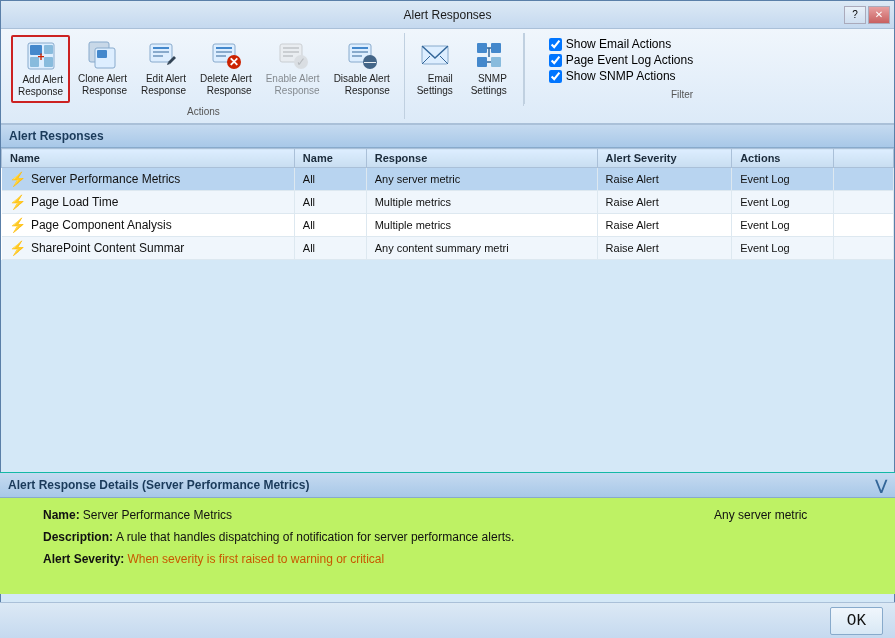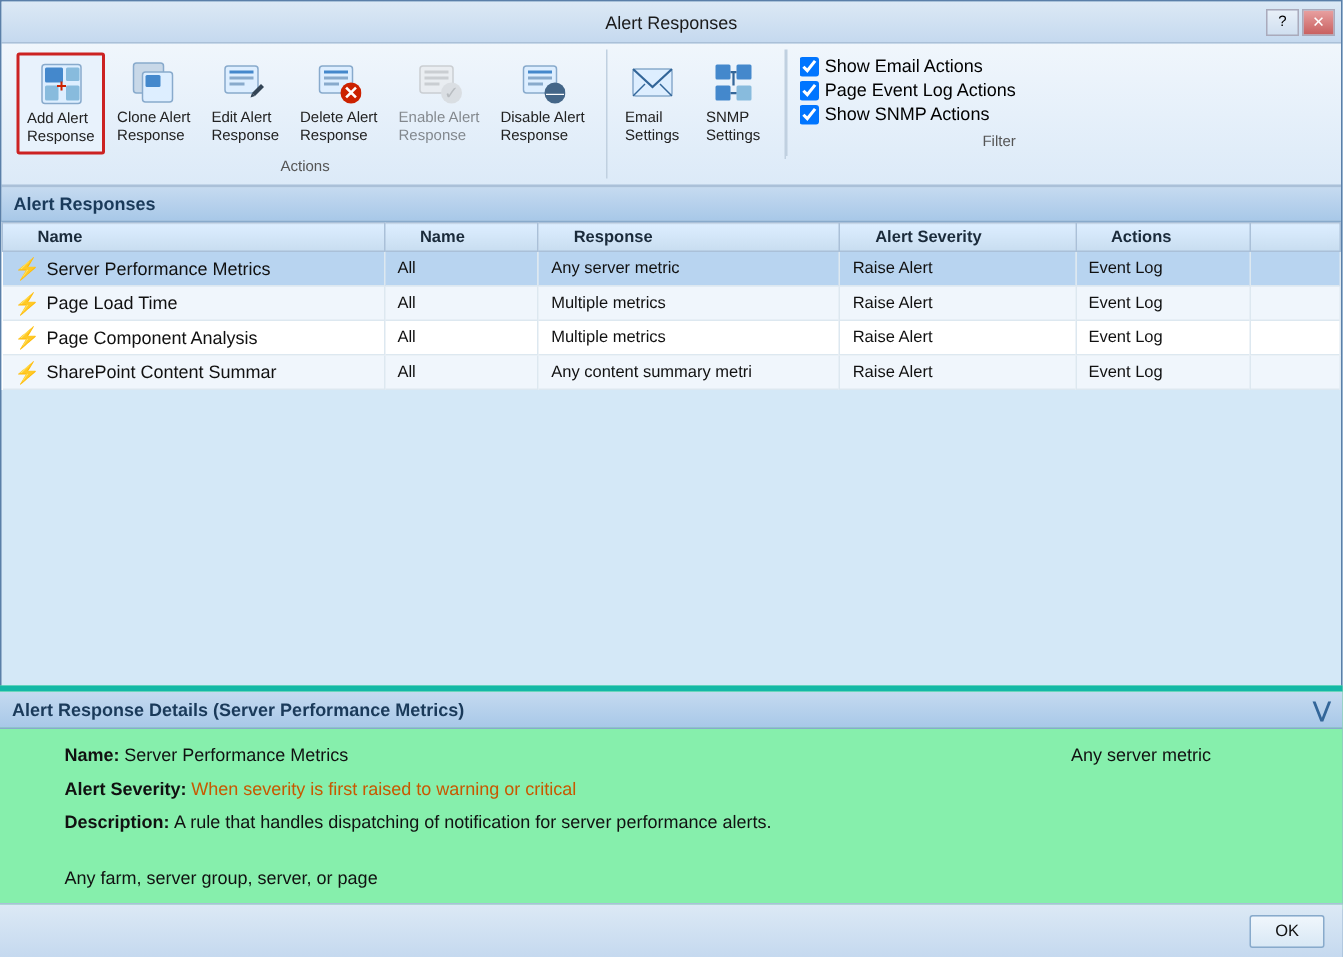--- a/index.html
+++ b/index.html
@@ -81,34 +81,34 @@
       width: 32px;
       height: 32px;
       display: flex;
       align-items: center;
       justify-content: center;
       margin-bottom: 2px;
     }
     .ribbon-btn .btn-label {
       font-size: 10px;
       color: #222;
-      text-align: left;
+      text-align: right;
       line-height: 1.2;
     }
     .ribbon-group-label {
       font-size: 10px;
       color: #555;
       margin-top: 1px;
     }
 
     
     .filter-group {
       display: flex;
       flex-direction: column;
-      padding: 4px 8px;
+      padding: 4px 24px;
       border-left: 1px solid #c0d0e0;
       gap: 2px;
     }
     .filter-group-label {
       font-size: 10px;
       color: #555;
       text-align: right;
       margin-top: 4px;
     }
     .checkbox-row {
@@ -131,21 +131,21 @@
 
     
     .data-table {
       width: 100%;
       border-collapse: collapse;
       background: white;
     }
     .data-table thead th {
       background: linear-gradient(to bottom, #ddeeff, #c8ddf0);
       border: 1px solid #aac0d8;
-      padding: 3px 23px;
+      padding: 3px 8px;
       text-align: left;
       font-weight: bold;
       font-size: 11px;
       color: #1a2a3a;
     }
     .data-table tbody tr {
       border-bottom: 1px solid #dde8f0;
     }
     .data-table tbody tr:nth-child(odd) { background: #ffffff; }
     .data-table tbody tr:nth-child(even) { background: #f0f6fc; }
@@ -222,22 +222,23 @@
       justify-content: flex-end;
       padding-right: 12px;
       gap: 6px;
     }
     .footer-btn {
       padding: 4px 16px;
       background: linear-gradient(to bottom, #f0f6fc, #d8e8f5);
       border: 1px solid #88aacb;
       border-radius: 2px;
       cursor: pointer;
-      font-size: 11px;
+      font-size: 16px;
       color: #111;
+      font-family: Liberation Mono, monospace;
     }
 
     .alert-table-wrapper {
       overflow-y: auto;
       max-height: 200px;
       background: white;
     }
   </style>
 </head>
 <body>
@@ -445,43 +446,40 @@
             <td>Any content summary metri</td>
             <td>Raise Alert</td>
             <td>Event Log</td>
             <td></td>
           </tr>
         </tbody>
     </table>
   </div>
 </div>
 
-<div class="details-panel" style="position:absolute;bottom:32px;left:0;right:0;border-top:4px solid #14b8a6;background:#86efac;">
+<div class="details-panel" style="position:absolute;bottom:44px;left:0;right:0;border-top:1px solid #14b8a6;background:#bef264;">
   <div class="details-header">
     <span>Alert Response Details (Server Performance Metrics)</span>
     <span class="details-collapse">⋁</span>
   </div>
   <div class="details-content">
     <div class="details-left">
       <div class="detail-line">
         <span class="detail-label">Name:</span>
         <span class="detail-value">Server Performance Metrics</span>
       </div>
       <div class="detail-line">
+        <span class="detail-label">Description:</span>
+        <span class="detail-value">A rule that handles dispatching of notification for server performance alerts.</span>
+      </div>
+      <div class="detail-line">
         <span class="detail-label">Alert Severity:</span>
         <span class="detail-value orange">When severity is first raised to warning or critical</span>
       </div>
-      <div class="detail-line">
-        <span class="detail-label">Description:</span>
-        <span class="detail-value">A rule that handles dispatching of notification for server performance alerts.</span>
-      </div>
       <br>
-      <div class="detail-line">
-        <span class="detail-value">Any farm, server group, server, or page</span>
-      </div>
     </div>
     <div class="details-right">
       <div class="detail-line">
         <span class="detail-value">Any server metric</span>
       </div>
     </div>
   </div>
 </div>
 
 <div class="footer" style="position:absolute;bottom:0;left:0;right:0;">

